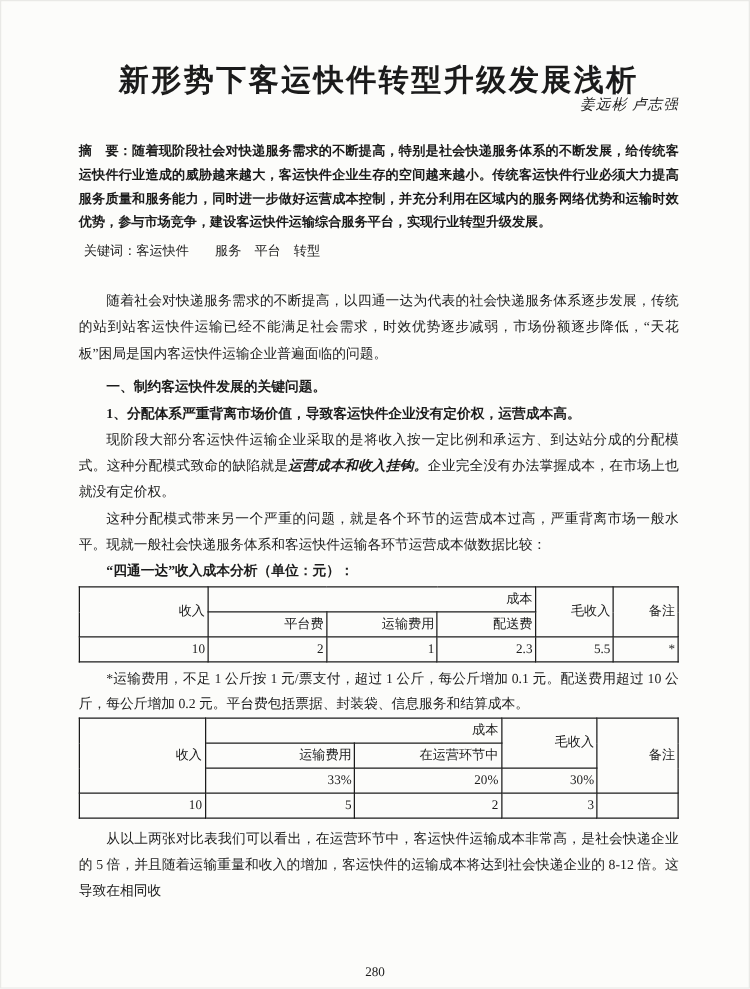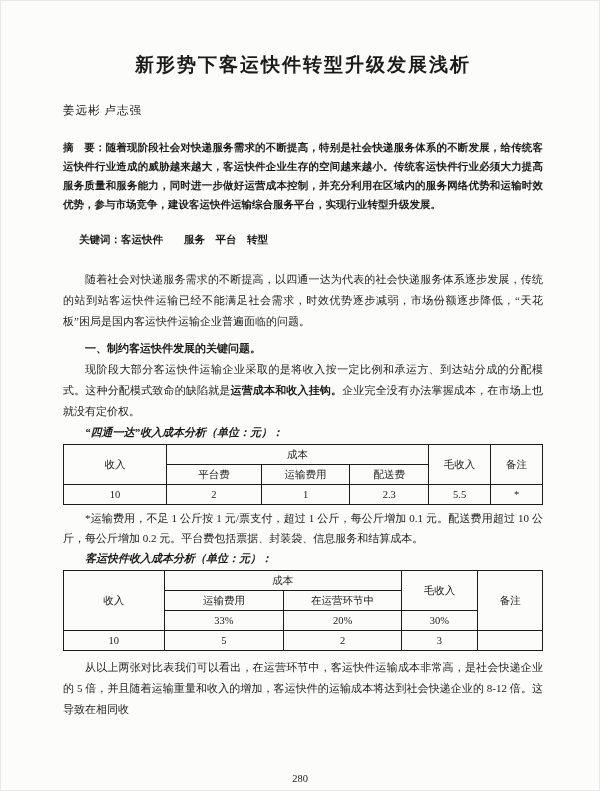--- a/index.html
+++ b/index.html
@@ -15,71 +15,72 @@
     background: #fcfcfa;
     border: 1px solid #e9e9e6;
     color: #1b1b1b;
     font-family: "Liberation Serif", "DejaVu Serif", serif;
     padding: 52px 56px 0 62px;
     overflow: hidden;
   }
   .title {
     margin: 0;
     text-align: center;
-    font-size: 19px;
+    font-size: 24px;
     font-weight: 700;
     letter-spacing: 2px;
     line-height: 24px;
   }
   .authors {
-    margin-top: 26px;
-    text-align: left;
+    text-align: right;
     font-size: 11.5px;
     letter-spacing: 1px;
     line-height: 15px;
+    font-style: italic;
   }
   .abstract {
     margin: 20px 0 0 0;
     font-size: 10.5px;
     font-weight: 700;
     line-height: 19px;
     text-align: justify;
   }
   .keywords {
-    margin: 16px;
+    margin: 4px;
     font-size: 10.5px;
-    font-weight: 700;
+    font-weight: 400;
     line-height: 19px;
   }
   .para {
     margin: 0;
     font-size: 11px;
     line-height: 21px;
     text-align: justify;
     text-indent: 2em;
   }
   .mt16 { margin-top: 20px; }
   .mt6  { margin-top: 6px; }
   .bold { font-weight: 700; }
-  .em-phrase { font-weight: 700; }
-  .caption { font-weight: 700; font-style: italic; }
+  .em-phrase { font-weight: 700; font-style: italic; }
+  .caption { font-weight: 700; }
   .tbl {
     width: 100%;
     border-collapse: collapse;
     table-layout: fixed;
     text-align: center;
     font-size: 10.5px;
     margin-top: 1px;
   }
   .tbl td {
     border: 1px solid #1c1c1c;
     padding: 2px 2px;
     height: 15px;
     line-height: 14px;
     vertical-align: middle;
+    text-align: right;
   }
   .footnote {
     margin-top: 3px;
     line-height: 20px;
   }
   .pageno {
     position: absolute;
     left: 0;
     right: 0;
     bottom: 6px;
@@ -98,23 +99,25 @@
 
   <p class="abstract"><span>摘　要：</span><span>随着现阶段社会对快递服务需求的不断提高，特别是社会快递服务体系的不断发展，给传统客运快件行业造成的威胁越来越大，客运快件企业生存的空间越来越小。传统客运快件行业必须大力提高服务质量和服务能力，同时进一步做好运营成本控制，并充分利用在区域内的服务网络优势和运输时效优势，参与市场竞争，建设客运快件运输综合服务平台，实现行业转型升级发展。</span></p>
 
   <p class="keywords"><span>关键词：</span><span>客运快件　　服务　平台　转型</span></p>
 
   <p class="para mt16">随着社会对快递服务需求的不断提高，以四通一达为代表的社会快递服务体系逐步发展，传统的站到站客运快件运输已经不能满足社会需求，时效优势逐步减弱，市场份额逐步降低，“天花板”困局是国内客运快件运输企业普遍面临的问题。</p>
 
   <p class="para bold mt6">一、制约客运快件发展的关键问题。</p>
 
 
+  <p class="para bold">1、分配体系严重背离市场价值，导致客运快件企业没有定价权，运营成本高。</p>
 
   <p class="para"><span>现阶段大部分客运快件运输企业采取的是将收入按一定比例和承运方、到达站分成的分配模式。这种分配模式致命的缺陷就是</span><span class="em-phrase">运营成本和收入挂钩。</span><span>企业完全没有办法掌握成本，在市场上也就没有定价权。</span></p>
 
+  <p class="para">这种分配模式带来另一个严重的问题，就是各个环节的运营成本过高，严重背离市场一般水平。现就一般社会快递服务体系和客运快件运输各环节运营成本做数据比较：</p>
 
   <p class="para caption">“四通一达”收入成本分析（单位：元）：</p>
 
   <table class="tbl">
     <colgroup>
       <col style="width:21.5%">
         <col style="width:19.8%">
         <col style="width:18.5%">
         <col style="width:16.4%">
         <col style="width:13.0%">
@@ -138,21 +141,20 @@
       <td>1</td>
       <td>2.3</td>
       <td>5.5</td>
       <td>*</td>
     </tr>
   </tbody>
     </table>
 
   <p class="para footnote">*运输费用，不足 1 公斤按 1 元/票支付，超过 1 公斤，每公斤增加 0.1 元。配送费用超过 10 公斤，每公斤增加 0.2 元。平台费包括票据、封装袋、信息服务和结算成本。</p>
 
-  <p class="para caption">客运快件收入成本分析（单位：元）：</p>
 
   <table class="tbl">
     <colgroup>
       <col style="width:21.0%">
         <col style="width:25.0%">
         <col style="width:24.5%">
         <col style="width:16.0%">
         <col style="width:13.5%">
     </colgroup>
     <tbody>

